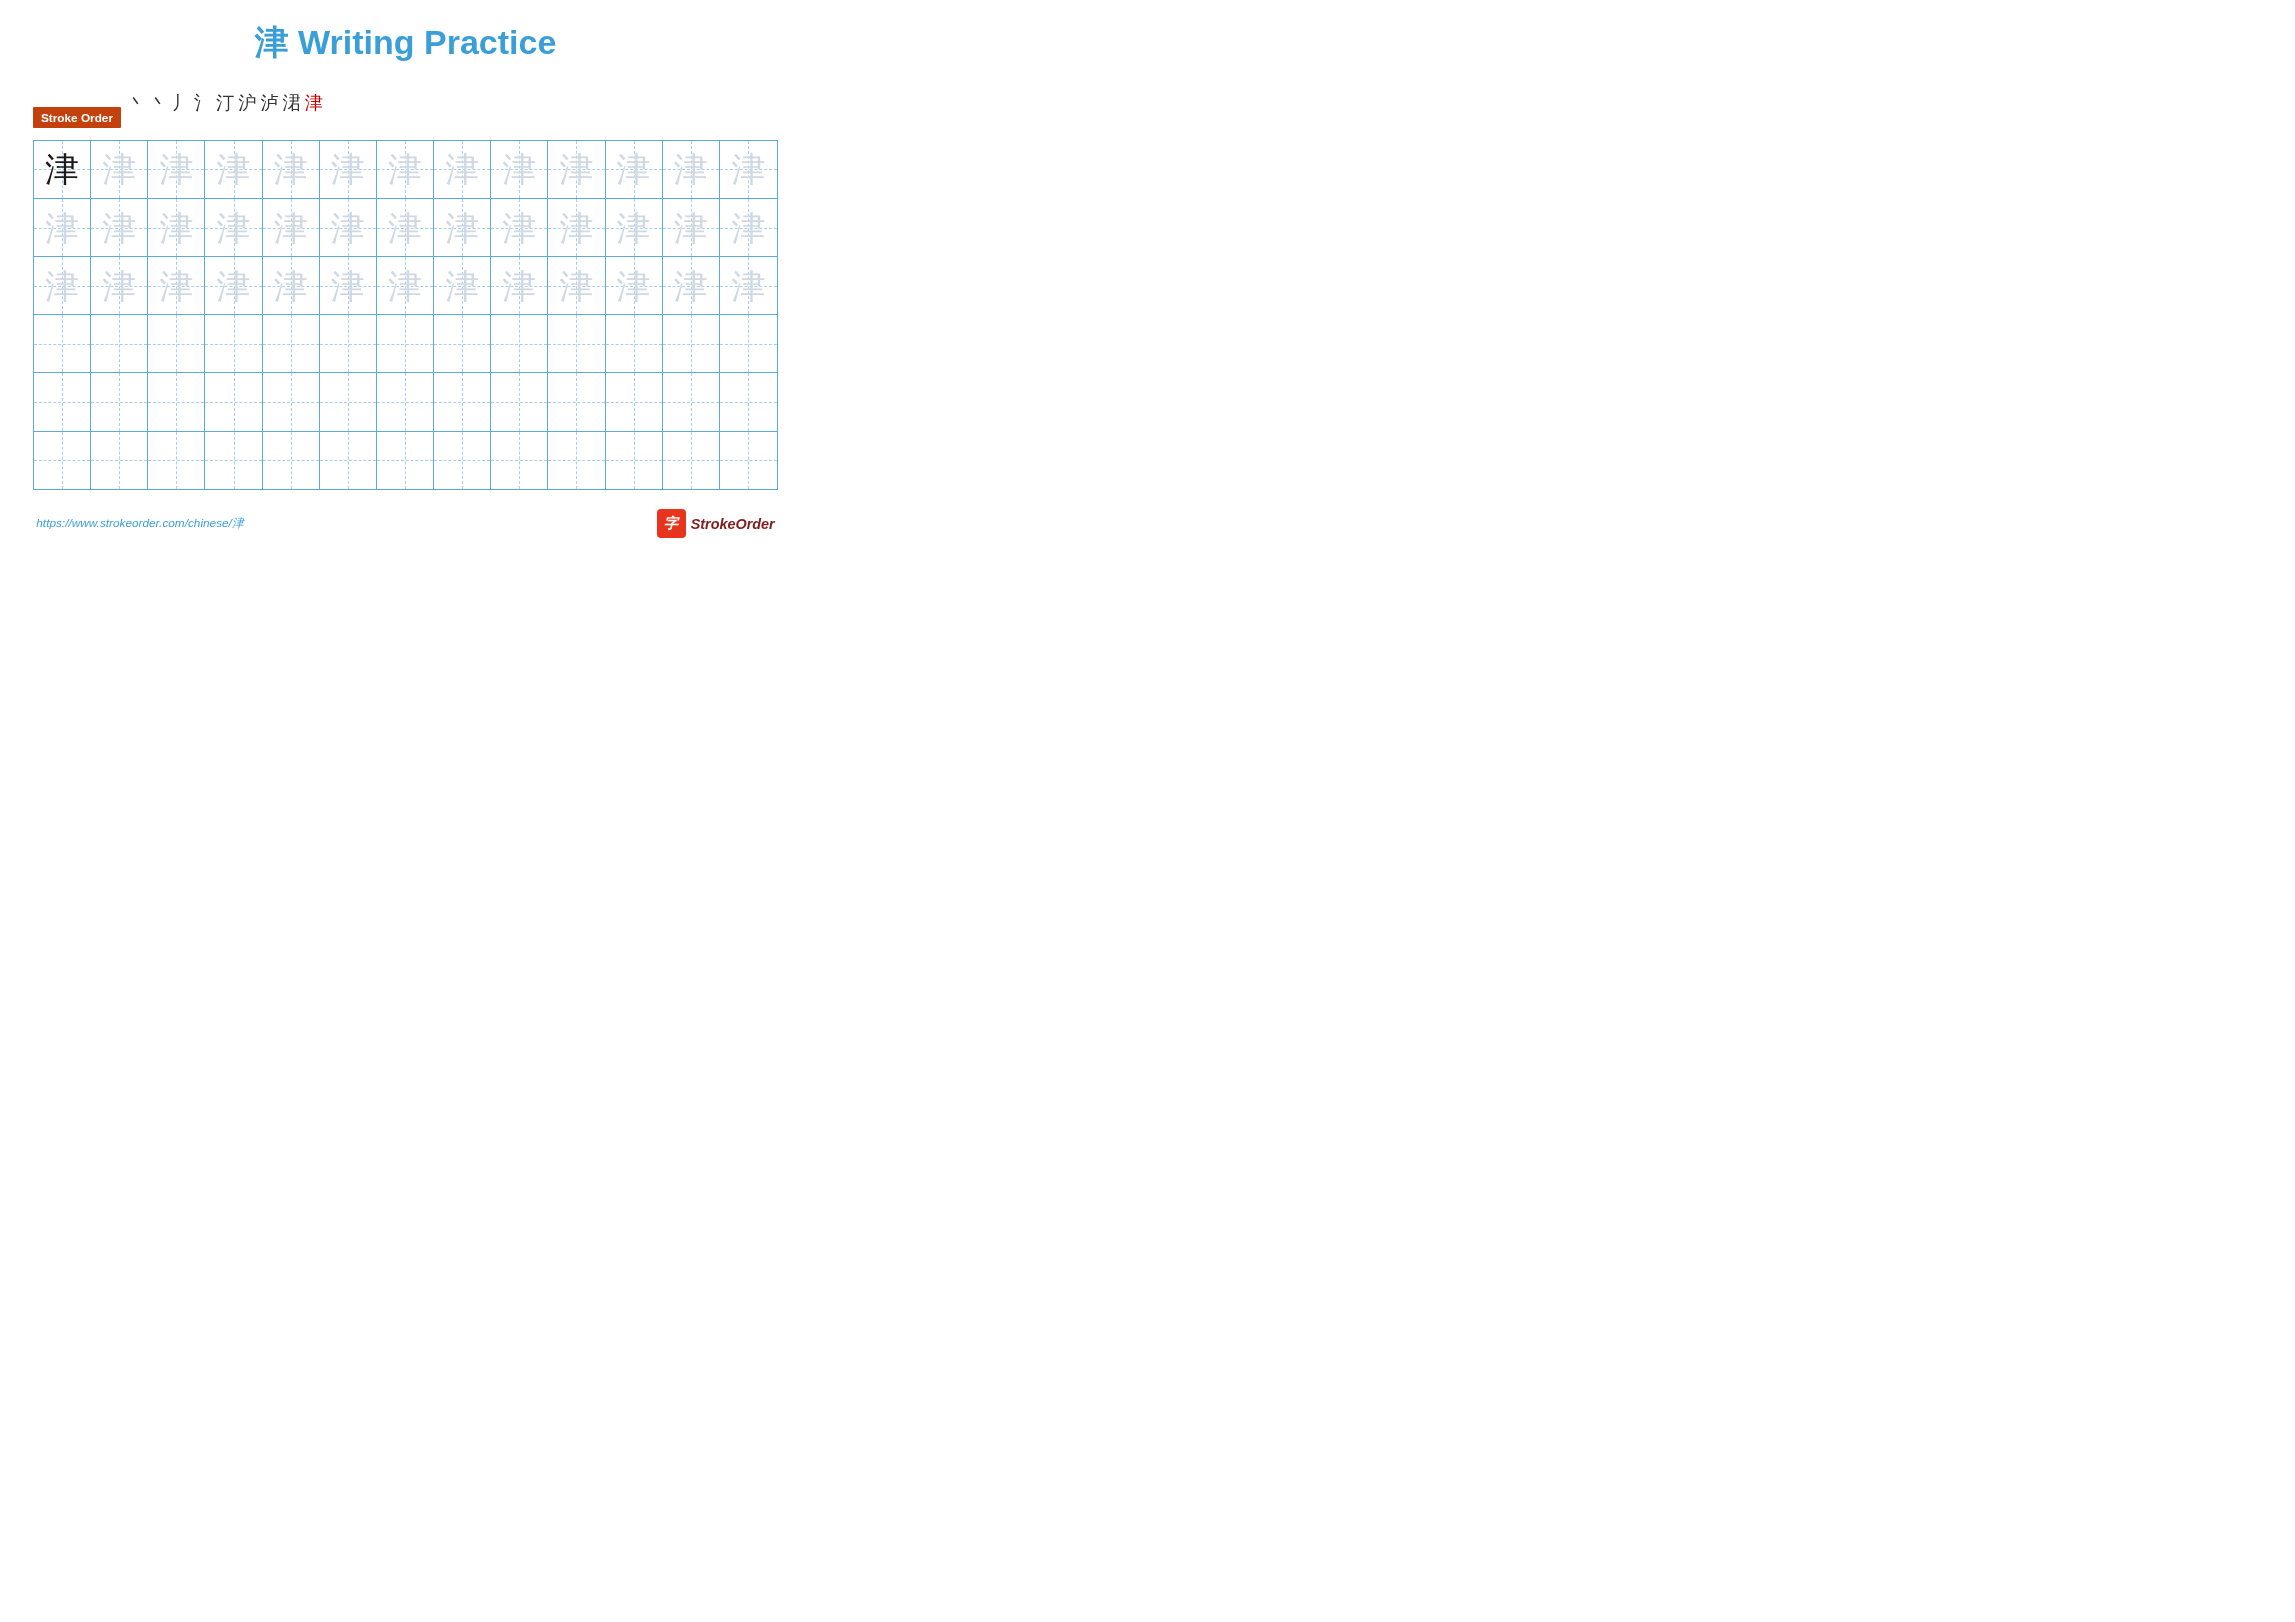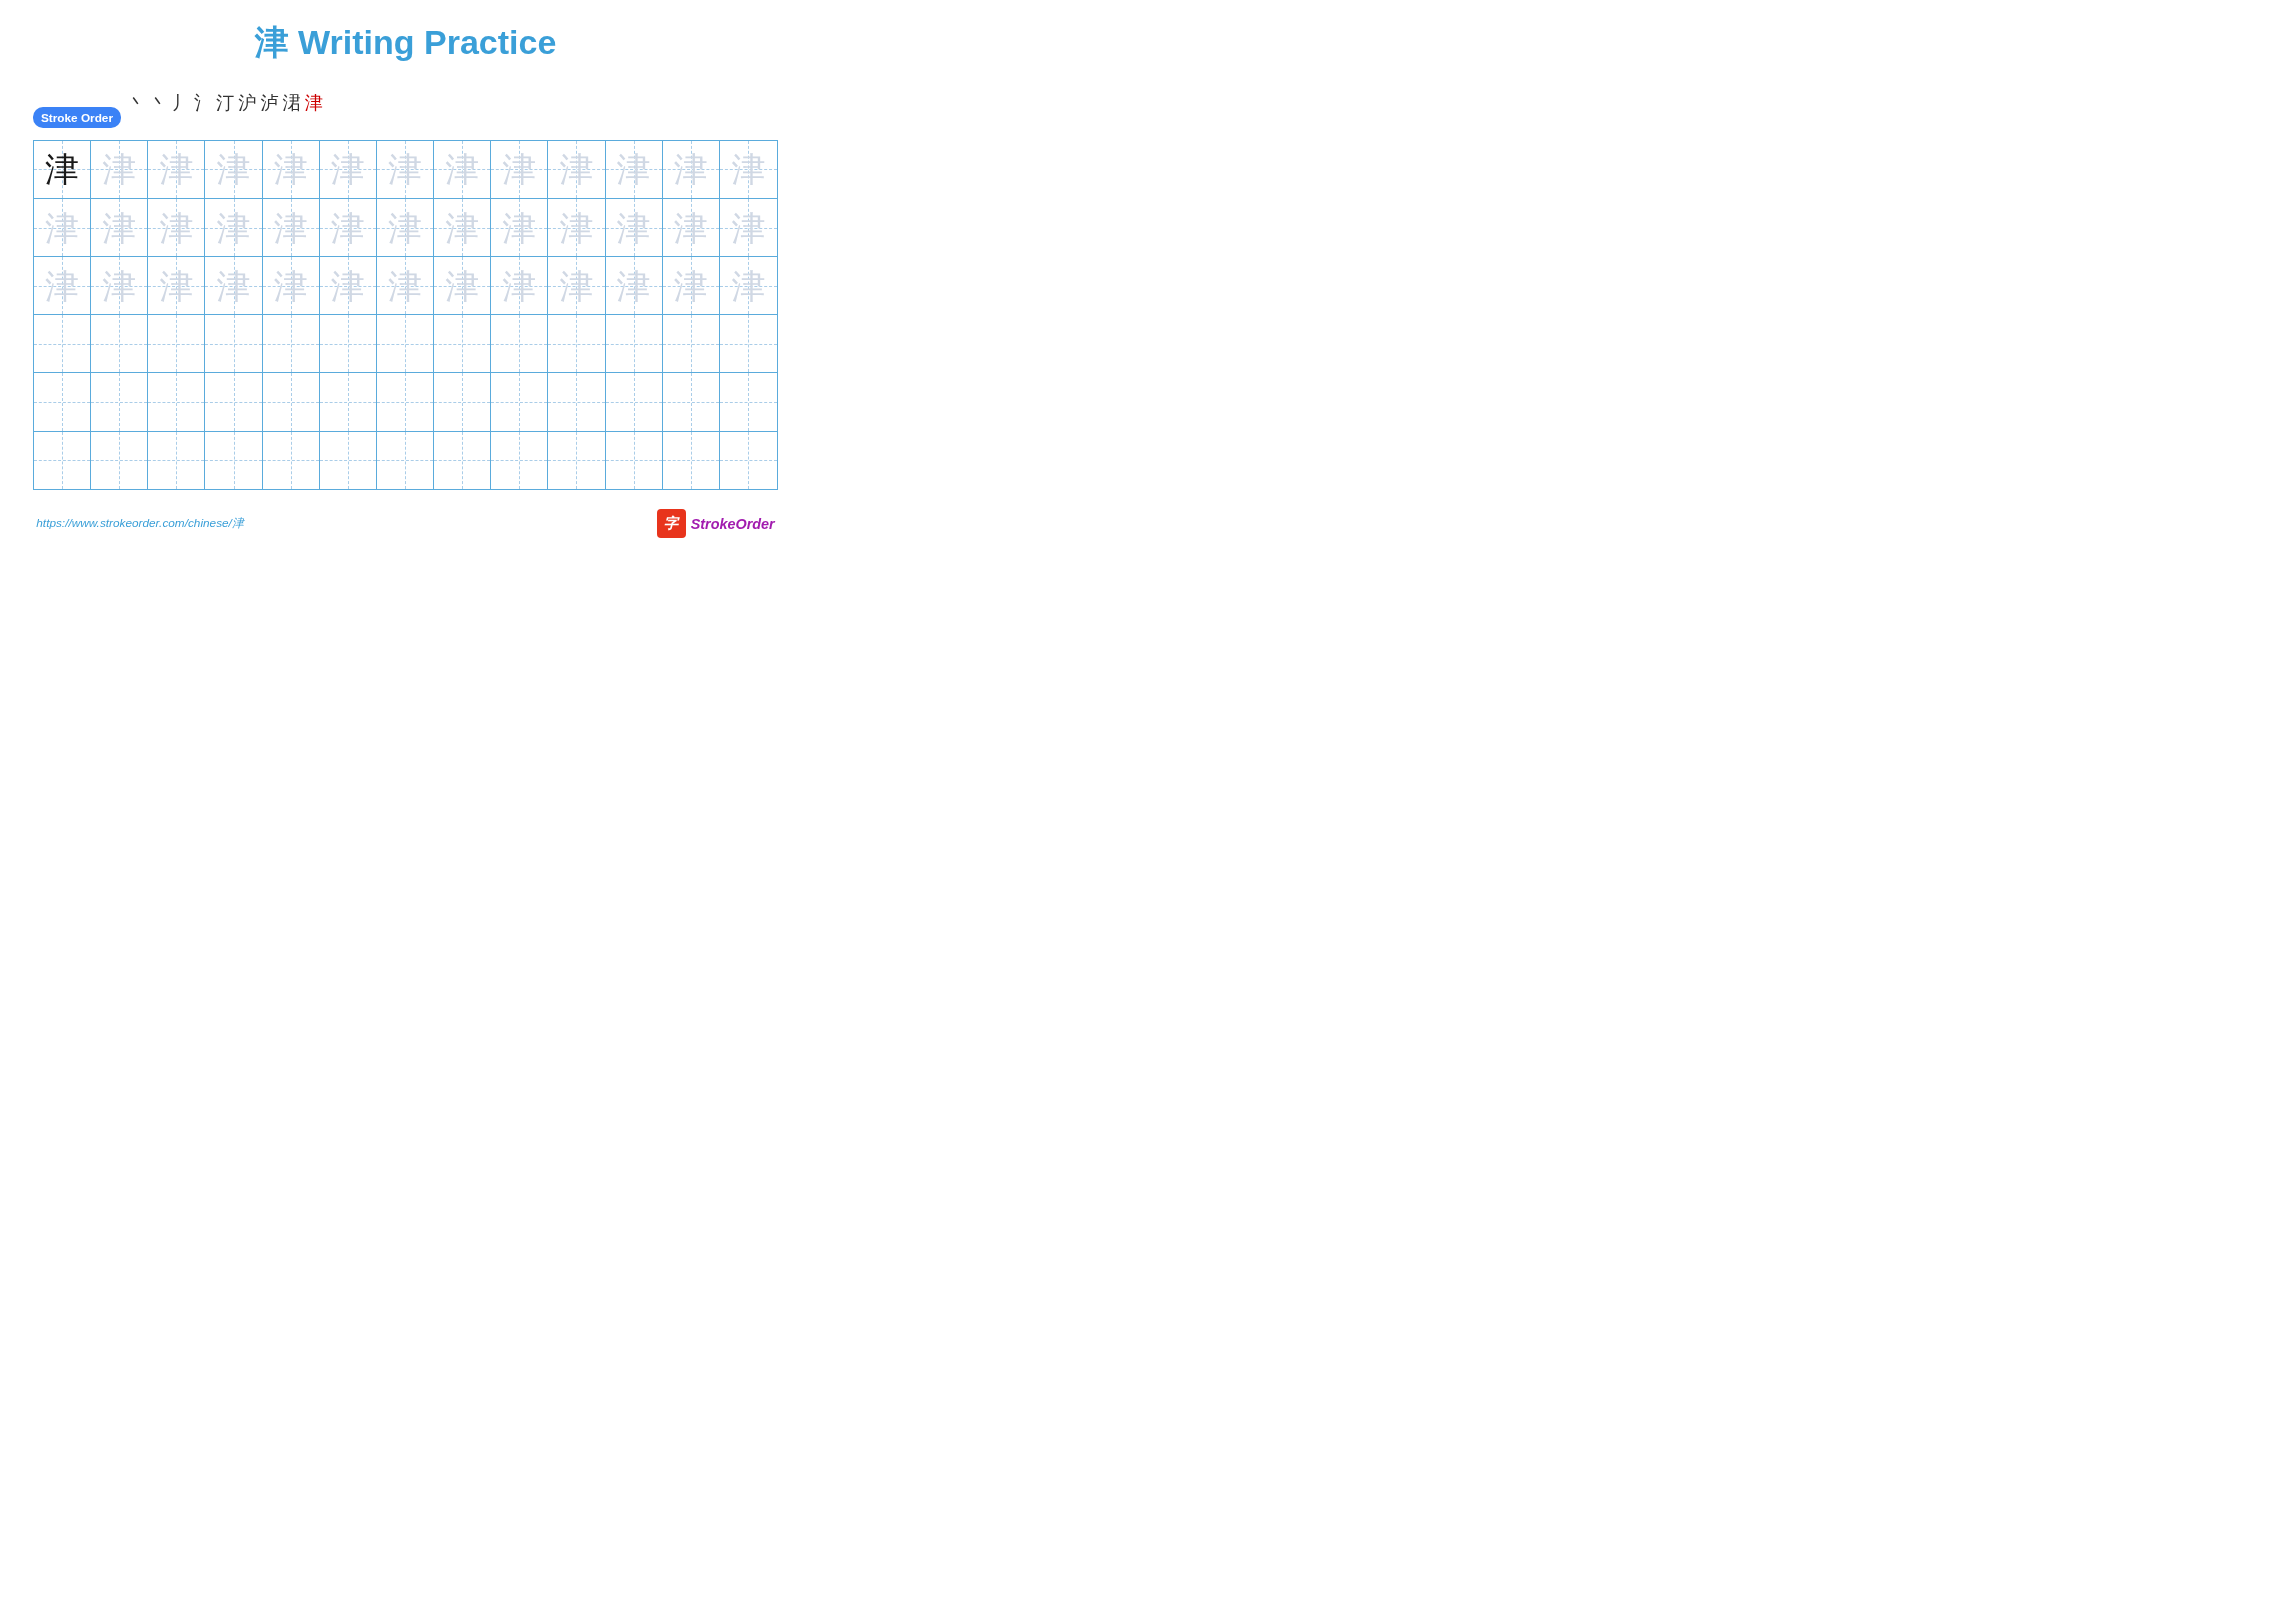--- a/index.html
+++ b/index.html
@@ -31,26 +31,26 @@
     }
 
     
     .stroke-order-row {
       display: flex;
       align-items: center;
       margin-bottom: 11.8px;
       gap: 6.5px;
     }
     .stroke-order-badge {
-      background: #3b82f6;
+      background: #c2410c;
       color: white;
       font-size: 11.8px;
       font-weight: bold;
       padding: 3.3px 7.9px;
-      border-radius: 10px;
+      border-radius: 1px;
       white-space: nowrap;
       margin-top: 30px;
     }
     .stroke-steps {
       display: flex;
       align-items: center;
       gap: 3.9px;
       font-size: 18.3px;
       color: #333;
     }
@@ -147,21 +147,21 @@
       display: flex;
       align-items: center;
       justify-content: center;
       color: white;
       font-size: 14.4px;
       font-weight: bold;
     }
     .footer-logo-text {
       font-size: 14.4px;
       font-weight: bold;
-      color: #a21caf;
+      color: #7f1d1d;
     }
   </style>
 </head>
 <body>
 
 <div class="title-area">
   <h1>
     <span class="title-char">津</span>
     <span class="title-text"> <span>Writing Practice</span></span>
   </h1>

